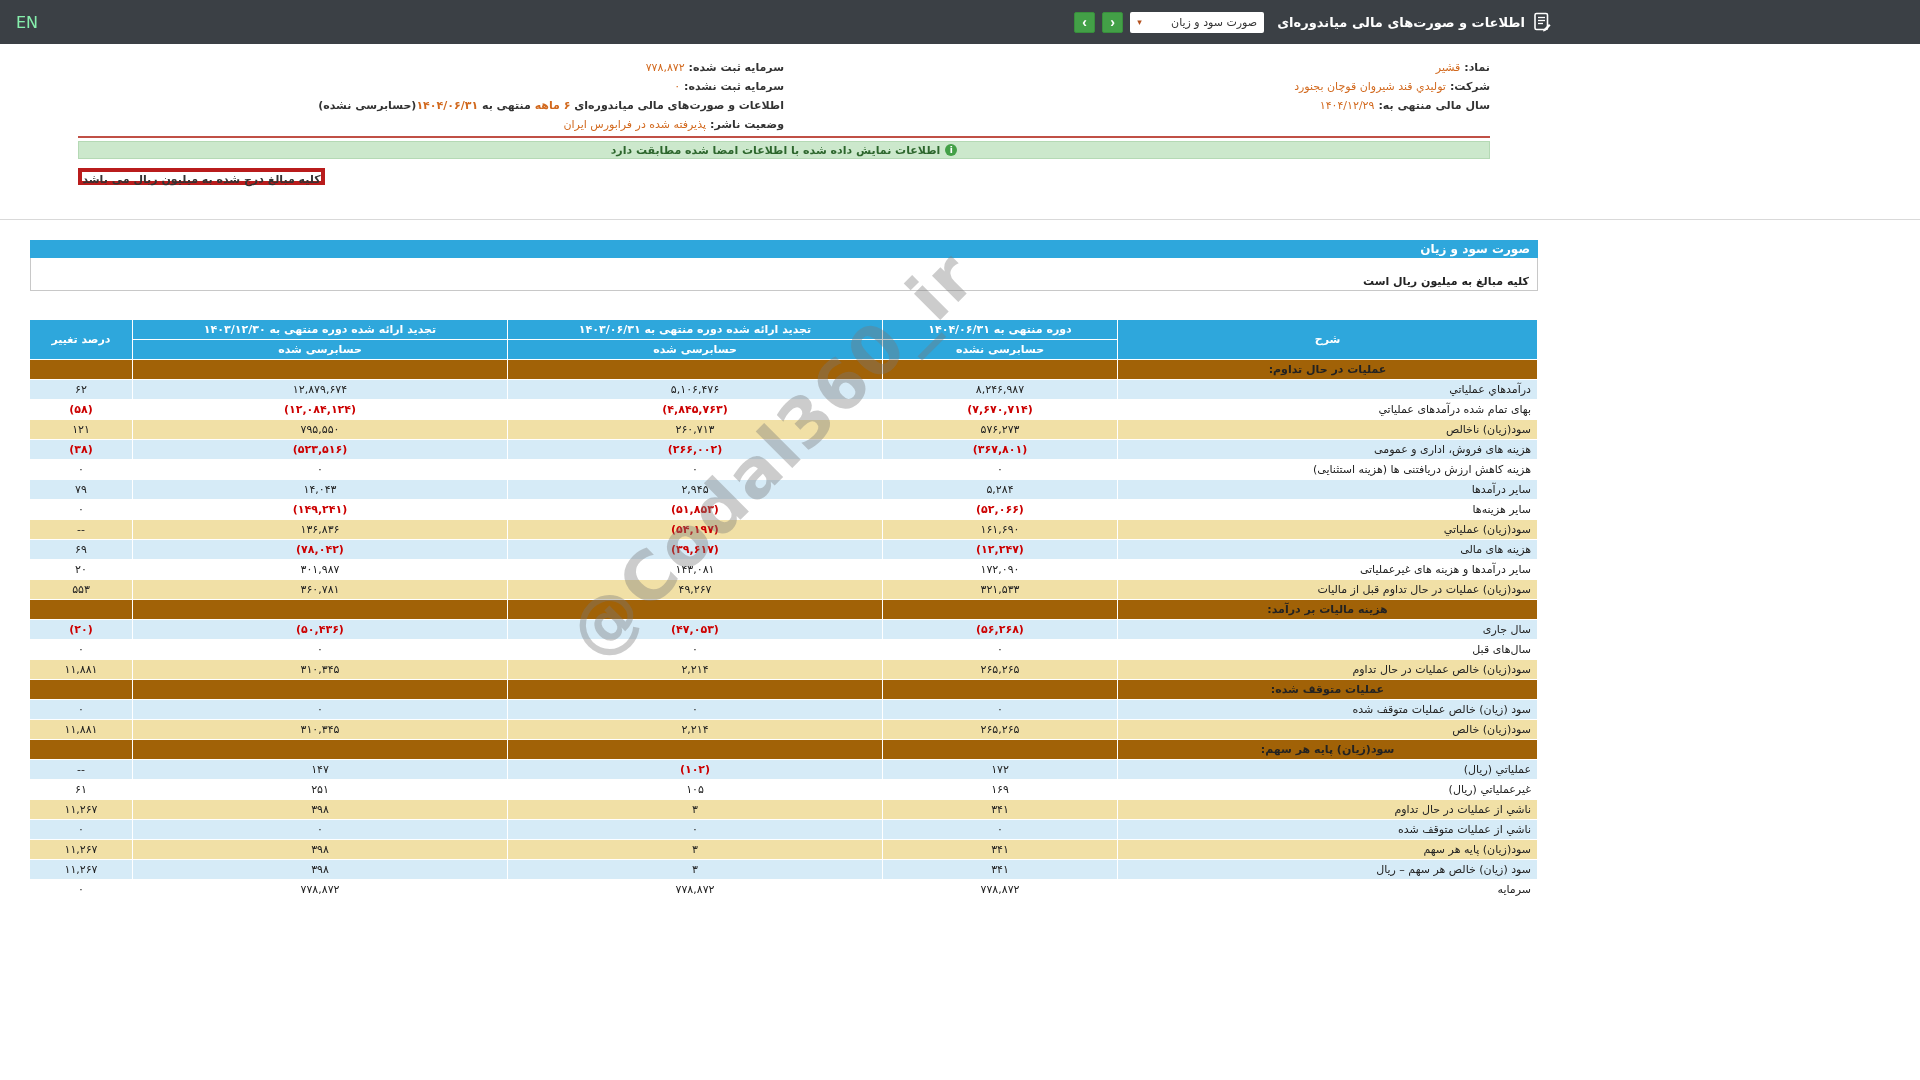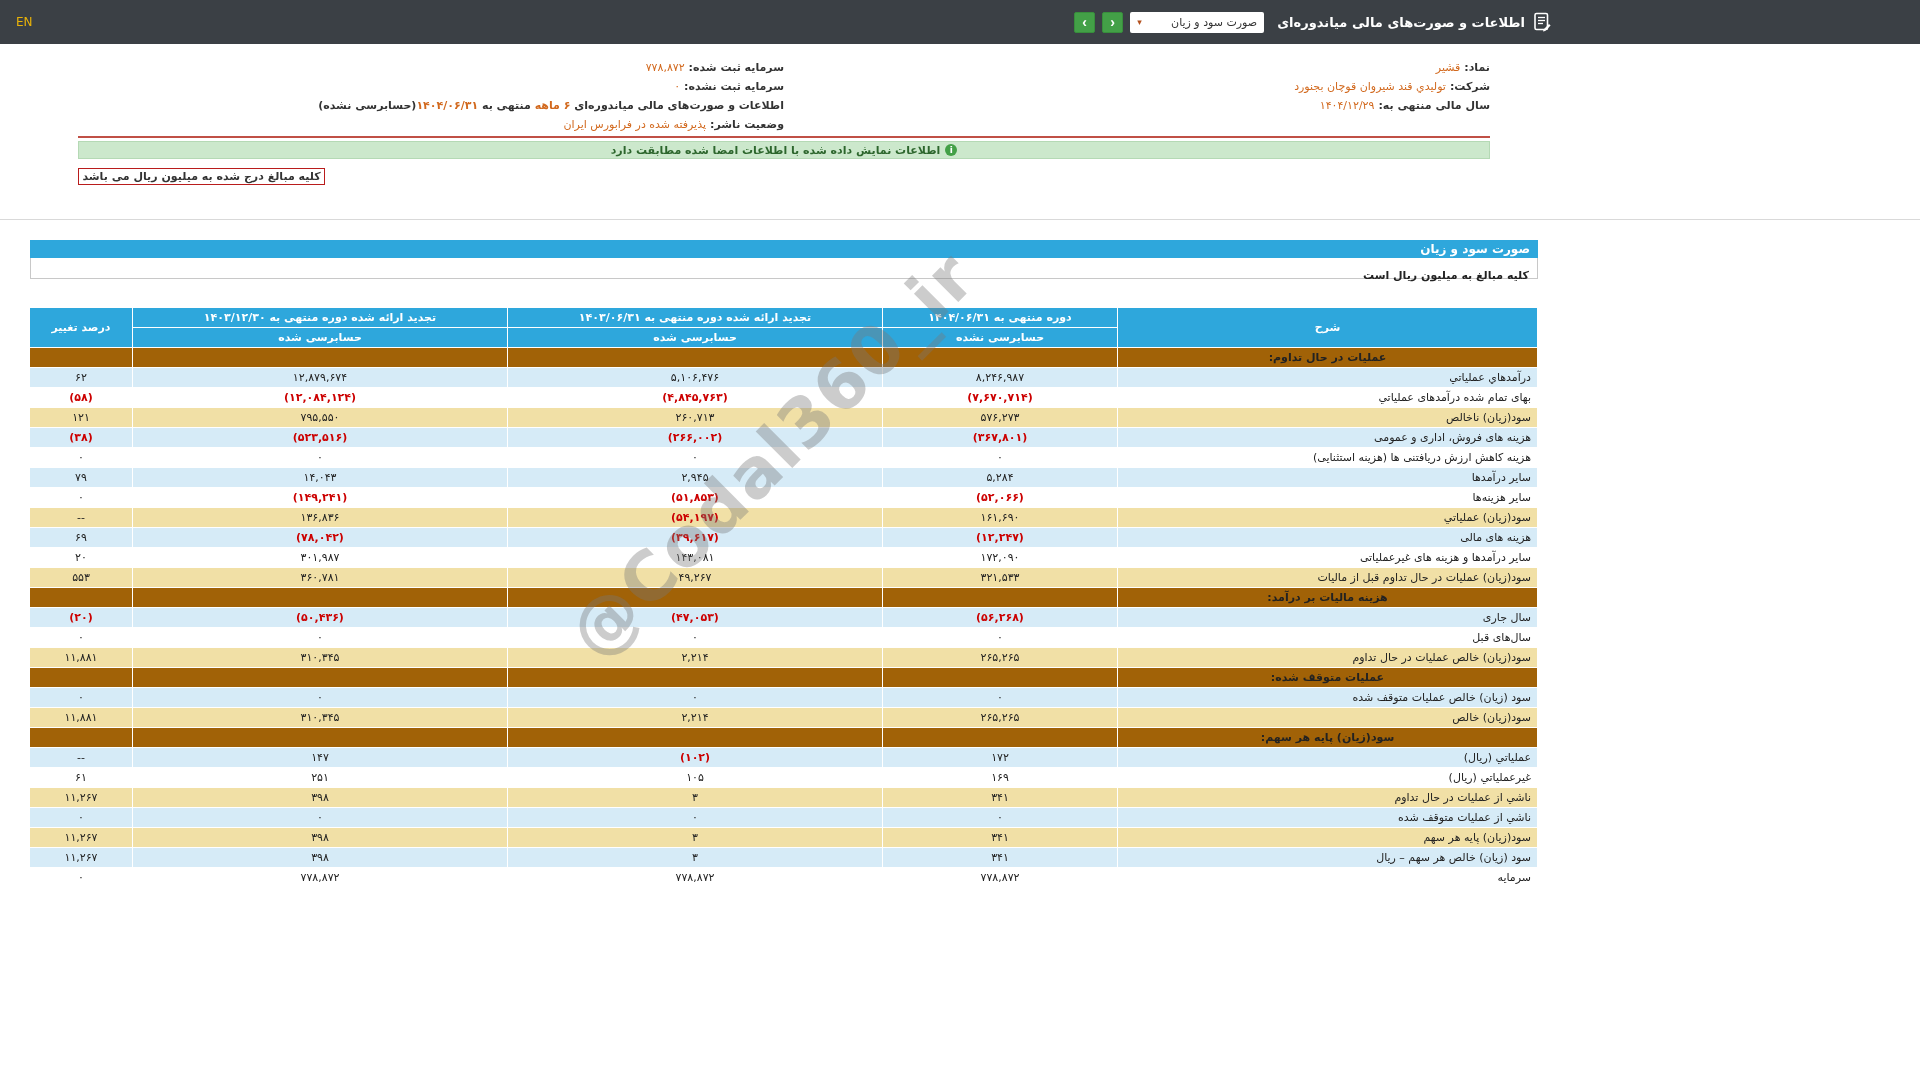--- a/index.html
+++ b/index.html
@@ -26,21 +26,21 @@
     background: #fff; border-radius: 2px; height: 21px; width: 134px;
     display: flex; align-items: center; justify-content: space-between;
     padding: 0 7px; font-size: 11px; color: #333; cursor: pointer;
   }
   .nav-select .caret { color: #b3501e; font-size: 9px; line-height: 1; }
   .nav-btn {
     width: 21px; height: 21px; background: #43a047; border: 1px solid #388e3c;
     border-radius: 2px; color: #fff; font-size: 14px; font-weight: bold;
     line-height: 17px; text-align: center; padding: 0; cursor: pointer;
   }
-  .nav-lang { color: #eab308; font-size: 12px; text-decoration: none; cursor: pointer; }
+  .nav-lang { color: #86efac; font-size: 16px; text-decoration: none; cursor: pointer; }
 
   
   .info-wrap {
     margin: 14px 78px 0; display: flex;
     border-bottom: 2px solid #c05046; padding-bottom: 2px;
   }
   .info-col { flex: 1; min-width: 0; }
   .info-row { height: 19px; line-height: 19px; font-size: 11px; text-align: right; white-space: nowrap; }
   .info-row .lbl { font-weight: bold; color: #333; }
   .info-row .val { color: #d2691e; margin-right: 4px; }
@@ -54,36 +54,36 @@
   }
   .info-icon {
     width: 12px; height: 12px; border-radius: 50%; background: #43a047;
     color: #fff; font-size: 9px; line-height: 12px; text-align: center;
     font-weight: bold; display: inline-block; font-style: normal;
   }
 
   
   .unit-note-wrap { margin: 9px 78px 0; }
   .unit-note {
-    width: 247px; margin: 0 auto 0 0; border: 1px solid #b91c1c; background: #fff;
+    width: 247px; margin: 0 auto 0 0; border: 4px solid #b91c1c; background: #fff;
     font-size: 11px; font-weight: bold; color: #333; text-align: center;
     height: 17px; line-height: 15px;
   }
 
   .divider { margin-top: 34px; border-top: 1px solid #d9d9d9; width: 100%; }
 
   
   .stmt-wrap { margin: 20px 30px 0; position: relative; }
   .stmt-title {
     background: #2ea7dc; color: #fff; font-size: 12px; font-weight: bold;
     height: 18px; line-height: 18px; padding: 0 8px;
   }
   .stmt-subtitle {
     border: 1px solid #c8c8c8; border-top: none; font-size: 11px; font-weight: bold;
-    color: #222; height: 17px; line-height: 15px; padding: 10px 8px;
+    color: #222; height: 17px; line-height: 15px; padding: 16px 8px;
   }
   .table-holder { margin-top: 28px; }
   table { border-collapse: collapse; table-layout: fixed; width: 100%; }
   th {
     background: #2ea7dc; color: #fff; font-size: 11px; font-weight: bold;
     padding: 3px 4px; border: 1px solid #fff; text-align: center; line-height: 13px;
   }
   td {
     font-size: 11px; padding: 3px 6px; border: 1px solid #fff; line-height: 13px;
     overflow: hidden; white-space: nowrap;

